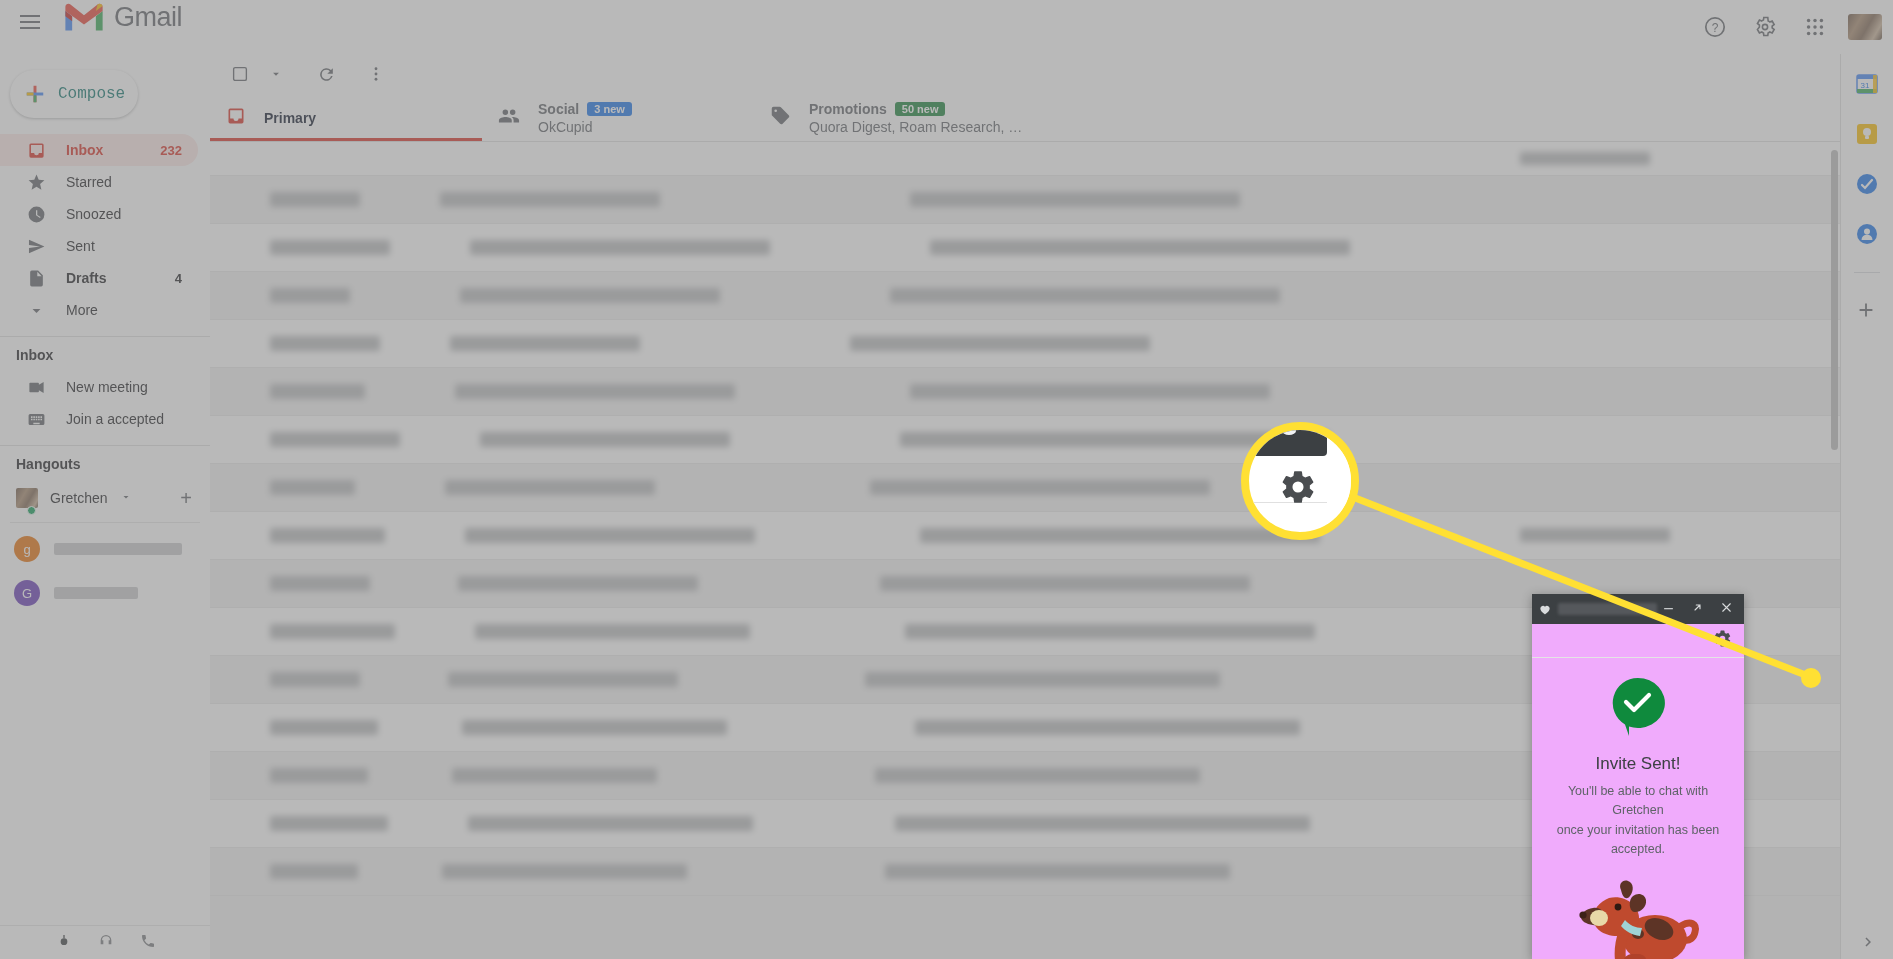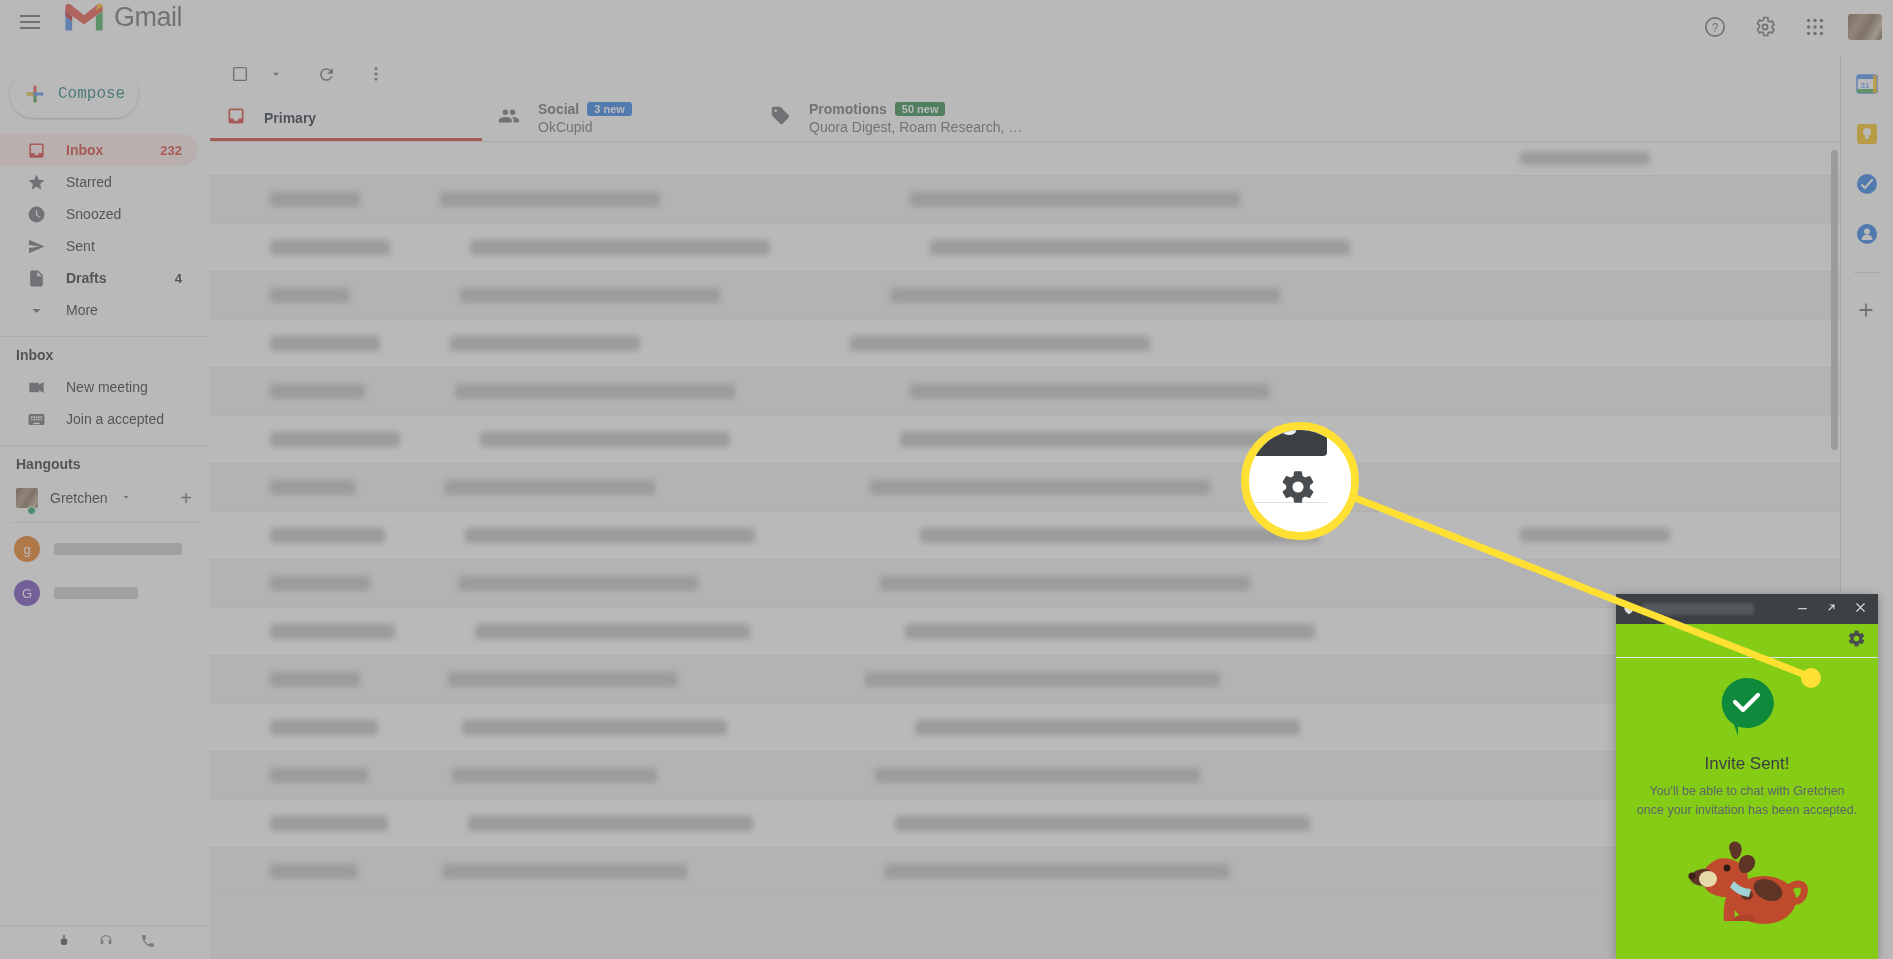--- a/index.html
+++ b/index.html
@@ -209,22 +209,22 @@
   }
   .mag-right { position:absolute; right:0; top:0; width: 24%; height: 100%; background:#fff; }
   .callout-line { position: absolute; z-index: 69; }
   .callout-dot {
     position: absolute; left: 1801px; top: 668px; width: 20px; height: 20px;
     border-radius: 50%; background: #ffe033; z-index: 71;
   }
 
   
   .popup {
-    position: absolute; left: 1616px; top: 594px; width: 262px; height: 365px;
-    background: #84cc16; z-index: 60;
+    position: absolute; left: 1532px; top: 594px; width: 212px; height: 365px;
+    background: #f0abfc; z-index: 60;
     box-shadow: 0 2px 10px rgba(0,0,0,0.3);
   }
   .popup-head {
     height: 30px; background: #3c4043; display: flex; align-items: center;
     padding: 0 6px; gap: 4px;
   }
   .popup-head .heart { width: 14px; height: 14px; }
   .popup-redacted {
     width: 112px; height: 12px; background: #55585c; border-radius: 2px;
     margin-left: 2px; filter: blur(1.5px);

